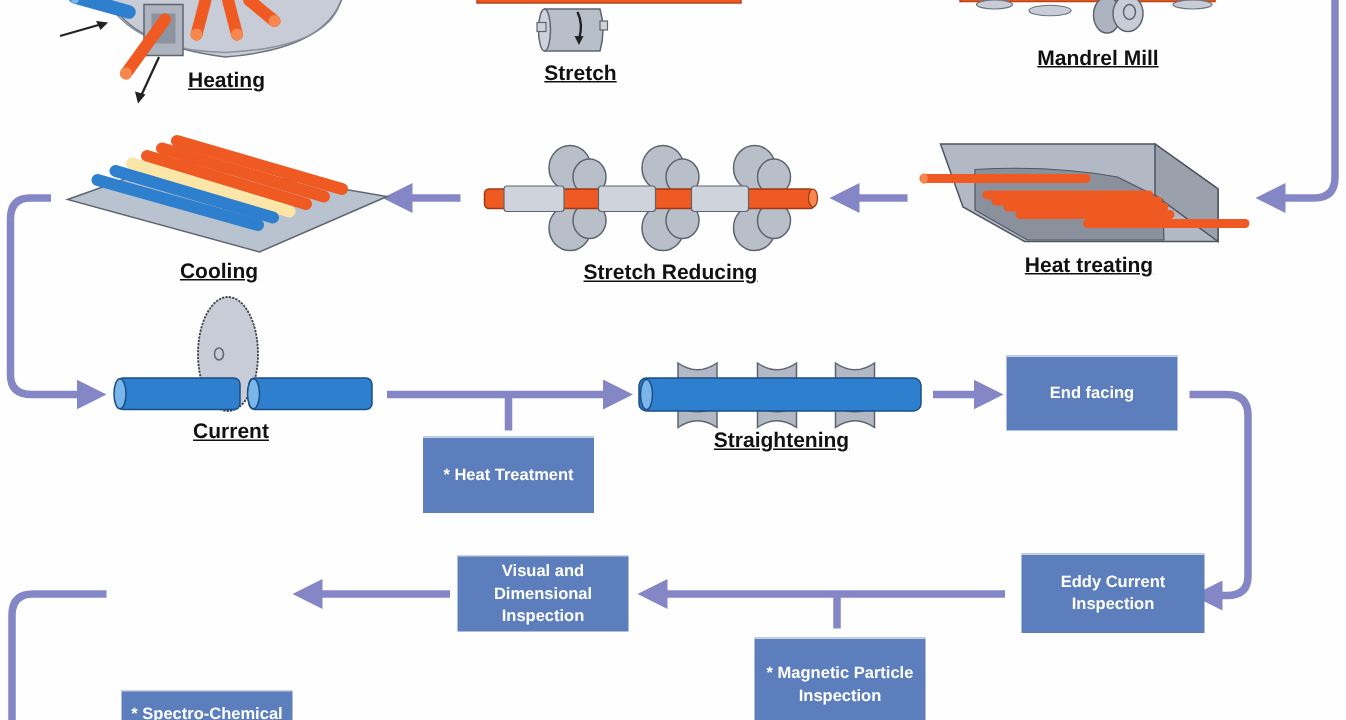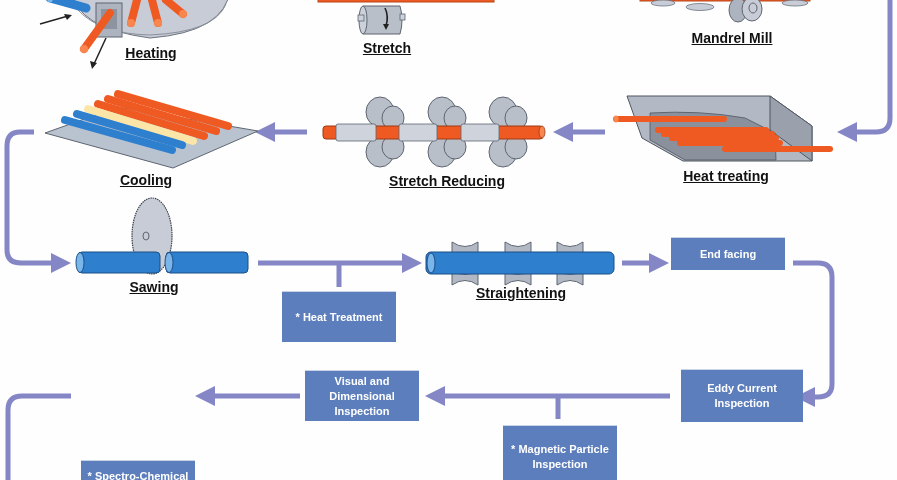--- a/index.html
+++ b/index.html
@@ -197,24 +197,24 @@
       <ellipse cx="431" cy="263" rx="4" ry="10" fill="#7bb6ea" stroke="#1b4f86" stroke-width="1"></ellipse>
     </g>
   </svg>
 
   <div class="lbl" style="left:151px; top:45px;">Heating</div>
   <div class="lbl" style="left:387px; top:40px;">Stretch</div>
   <div class="lbl" style="left:732px; top:30px;">Mandrel Mill</div>
   <div class="lbl" style="left:726px; top:168px;">Heat treating</div>
   <div class="lbl" style="left:447px; top:173px;">Stretch Reducing</div>
   <div class="lbl" style="left:146px; top:172px;">Cooling</div>
-  <div class="lbl" style="left:154px; top:279px;">Sawing</div>
+  <div class="lbl" style="left:154px; top:279px;">Current</div>
   <div class="lbl" style="left:521px; top:285px;">Straightening</div>
 
-  <div class="box" style="left:671px; top:237px; width:114px; height:33px;justify-content:center;">
+  <div class="box" style="left:671px; top:237px; width:114px; height:50px;justify-content:center;">
     <div>
       <span>End facing</span>
     </div>
   </div>
 
   <div class="box" style="left:681px; top:369px; width:122px; height:53px;">
     <div>
       <span>Eddy Current</span>
       <span>Inspection</span>
     </div>

